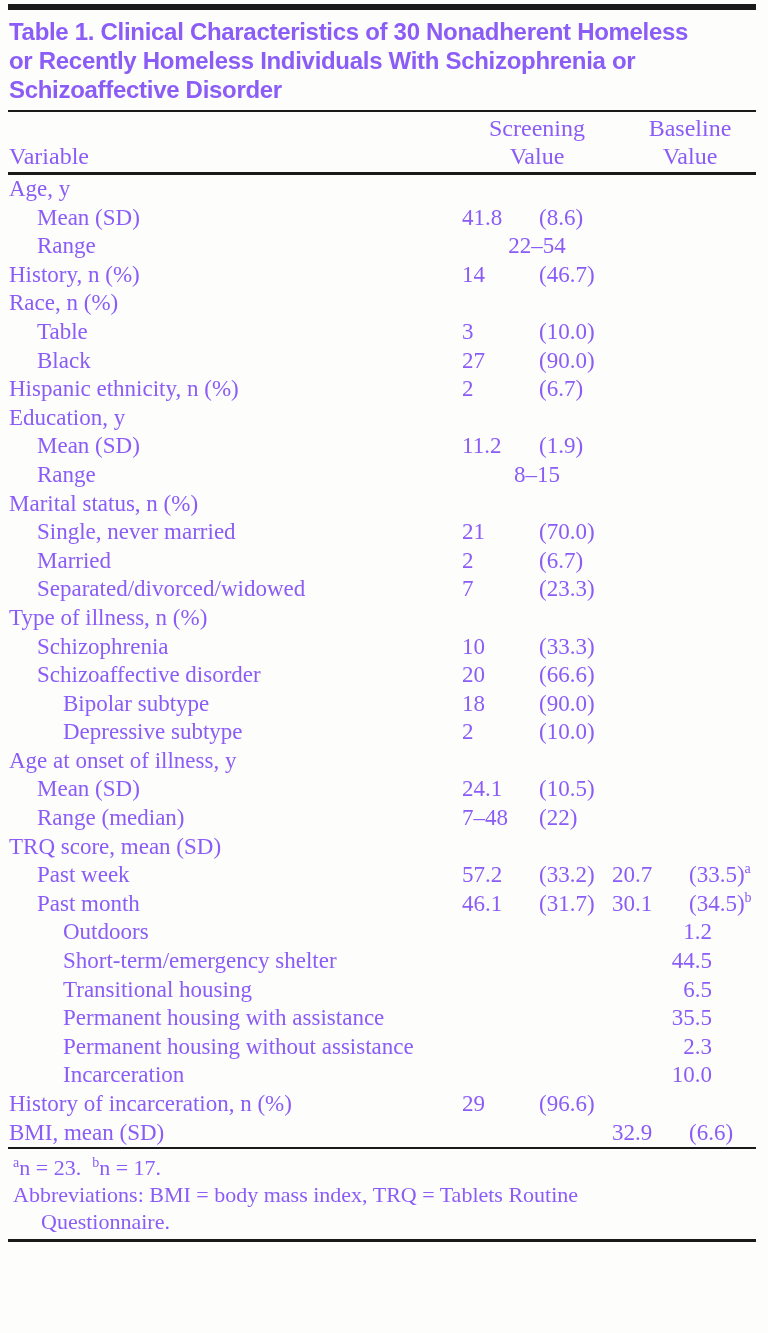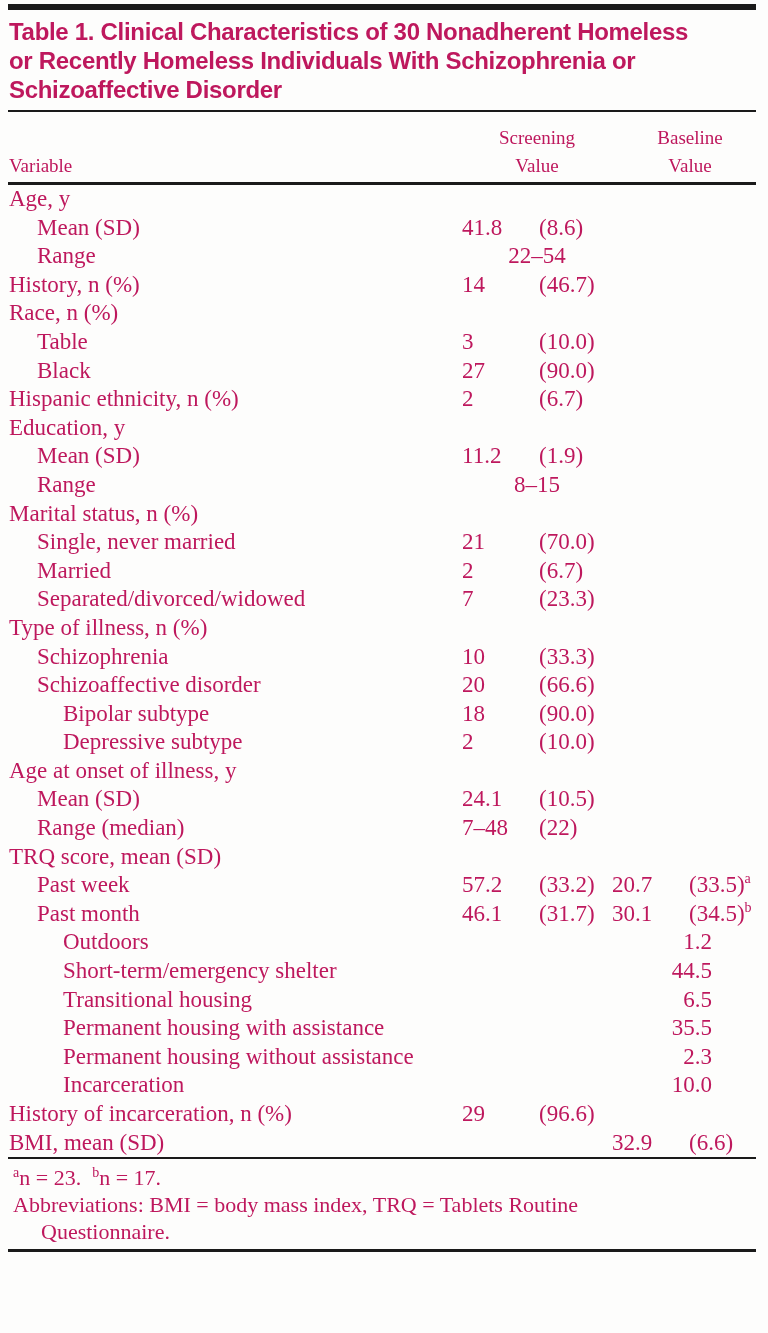--- a/index.html
+++ b/index.html
@@ -1,21 +1,21 @@
 <!DOCTYPE html>
 <html><head>
 <meta charset="utf-8">
 <style>
   * { margin:0; padding:0; box-sizing:border-box; }
   html,body { background:#ffffff; }
   .page {
     position:relative;
     width:768px; height:1333px;
     background:#fdfdfc;
-    color:#be185d;
+    color:#8b5cf6;
     font-family:"Liberation Serif", serif;
     overflow:hidden;
   }
   .rule { background:#1a1a1a; margin-left:8px; margin-right:12px; }
   .rule-top    { height:6px; margin-top:4px; }
   .rule-thin   { height:2px; }
   .rule-med    { height:3px; }
   .rule-light  { height:2px; }
   .rule-bottom { height:3px; }
 
@@ -26,22 +26,22 @@
     line-height:29px;
     letter-spacing:-0.3px;
     padding:7px 0 6px 9px;
   }
   .title-line { white-space:nowrap; }
 
   table { width:768px; border-collapse:collapse; table-layout:fixed; }
   col.c1 { width:462px; } col.c2 { width:150px; } col.c3 { width:156px; }
 
   thead th, .hdr th {
-    font-weight:normal; font-size:19px; line-height:28px;
-    vertical-align:bottom; padding:12px 0 2px 0; text-align:left;
+    font-weight:normal; font-size:24px; line-height:28px;
+    vertical-align:bottom; padding:2px 0 2px 0; text-align:left;
   }
   .hdr th.hv { padding-left:9px; }
   .hcell { width:112px; margin:0 auto; text-align:center; }
 
   td { font-size:23px; line-height:28.6px; vertical-align:top; padding:0; }
   .line { line-height:28.6px; }
   .i0 { padding-left:9px; } .i1 { padding-left:37px; } .i2 { padding-left:63px; }
 
   td.val.c  { text-align:center; }
   td.val.pa { text-align:left; }

